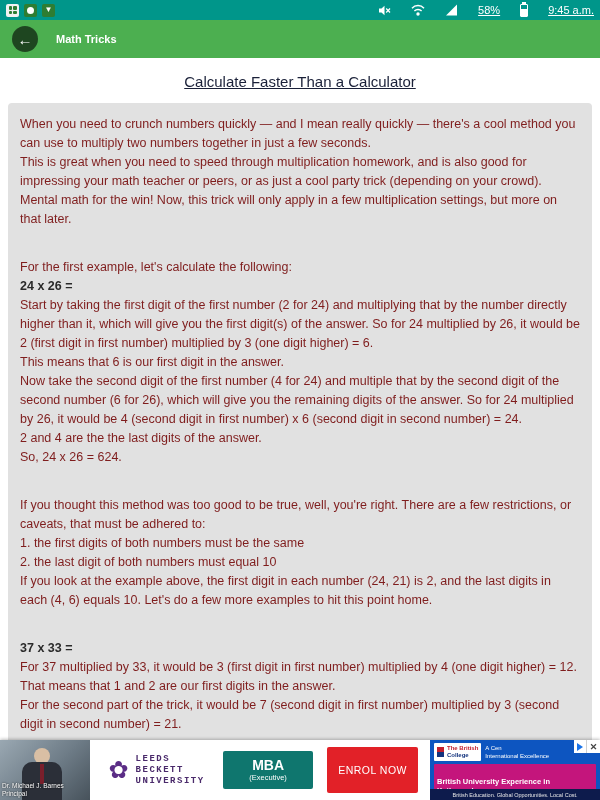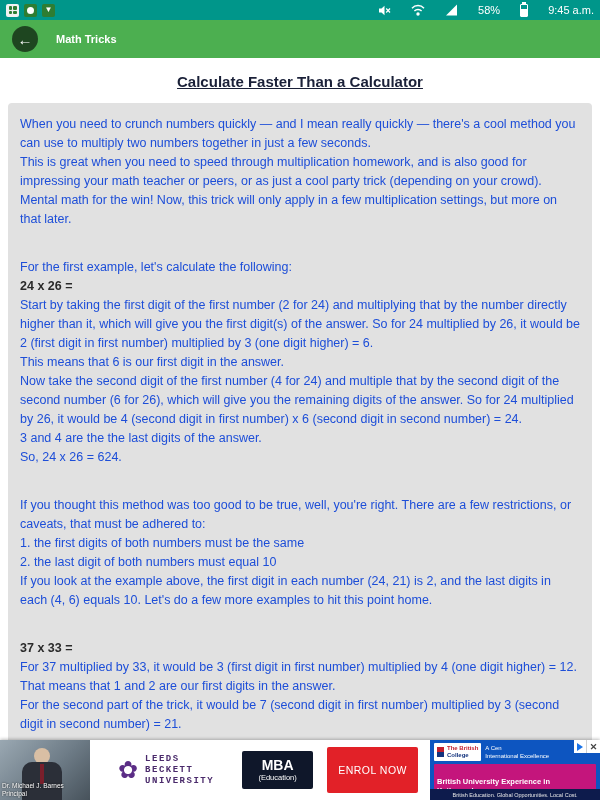--- a/index.html
+++ b/index.html
@@ -2,58 +2,58 @@
 <html><head>
 <meta charset="utf-8">
 <style>
   * { margin:0; padding:0; box-sizing:border-box; }
   body { font-family:"Liberation Sans", sans-serif; background:#000; }
   .screen { width:600px; height:800px; position:relative; overflow:hidden; background:#fff; margin:0 auto; }
 
   
   .status-bar { height:20px; background:#00968a; display:flex; align-items:center; padding:0 6px; color:#fff; }
   .sb-left { display:flex; gap:5px; align-items:center; }
-  .sb-right { margin-left:auto; display:flex; gap:20px; font-size:11px; }
+  .sb-right { margin-left:auto; display:flex; gap:20px; font-size:11px;text-decoration:underline; }
   .sb-ic { display:block; }
   .ntf { width:13px; height:13px; border-radius:2px; display:flex; align-items:center; justify-content:center; }
   .ntf.white { background:#f2f2f2; }
   .ntf.green { background:#2e7d32; }
   .grid4 { width:8px; height:8px; display:grid; grid-template-columns:1fr 1fr; gap:1px; }
   .grid4 i { background:#2e7d32; border-radius:1px; }
   .ntf.green .dot { width:7px; height:7px; border-radius:50%; background:#fff; }
   .ntf.green .arr { color:#fff; font-size:8px; line-height:8px; }
   .battery { width:8px; height:13px; border:1px solid #fff; border-radius:1px; position:relative; display:flex; align-items:flex-end; }
   .battery:before { content:""; position:absolute; top:-3px; left:1px; width:4px; height:2px; background:#fff; }
   .battery .fill { width:100%; height:58%; background:#fff; }
   .sb-time { font-size:11px; }
 
   
   .app-bar { height:38px; background:#4caf50; display:flex; align-items:center; padding:0 12px; }
   .back-btn { width:26px; height:26px; border-radius:50%; background:rgba(0,0,0,0.6); color:#fff; display:flex; align-items:center; justify-content:center; font-size:15px; cursor:pointer; flex:0 0 auto; }
   .app-title { color:#fff; font-weight:bold; font-size:11px; margin-left:18px; }
 
   
   .page { position:absolute; top:58px; left:0; right:0; bottom:0; background:#fff; overflow:hidden; }
-  .page-title { text-align:center; font-size:15px; font-weight:bold; text-decoration:underline; color:#1a2038; margin:15px 0 13px; }
+  .page-title { text-align:center; font-size:15px; font-weight:normal; text-decoration:underline; color:#1a2038; margin:15px 0 13px; }
   .content-box { margin:0 8px; background:#e1e1e1; border-radius:4px; padding:12px 12px; min-height:720px; }
-  .para { font-size:12.5px; line-height:19px; color:#1d4ed8; }
+  .para { font-size:12.5px; line-height:19px; color:#7f1d1d; }
   .para.bold { font-weight:bold; color:#2a2a2a; }
   .spacer { height:29px; }
 
   
   .ad { position:absolute; left:0; right:0; bottom:0; height:60px; background:#fff; display:flex; align-items:stretch; box-shadow:0 -1px 3px rgba(0,0,0,.25); cursor:pointer; }
   .ad-photo { width:90px; flex:0 0 auto; position:relative; background:linear-gradient(135deg,#9aa8b2 0%,#6d7b86 55%,#47525b 100%); overflow:hidden; }
   .photo-head { position:absolute; top:8px; left:34px; width:16px; height:16px; border-radius:50%; background:#d9bfa4; }
   .photo-body { position:absolute; top:22px; left:22px; width:40px; height:38px; border-radius:10px 10px 0 0; background:#2b2f38; }
   .photo-tie  { position:absolute; top:24px; left:40px; width:4px; height:20px; background:#7a1f2b; }
   .photo-caption { position:absolute; left:2px; bottom:2px; color:#fff; font-size:6.5px; line-height:8px; text-shadow:0 0 2px #000; }
   .ad-leeds { flex:1; display:flex; align-items:center; justify-content:center; gap:7px; background:#fff; }
   .rose { font-size:24px; color:#5b2d86; line-height:24px; }
   .leeds-text { color:#4a2a6b; font-weight:bold; font-size:9px; letter-spacing:1.5px; line-height:11px;font-family:Liberation Mono, monospace; }
-  .ad-mba { flex:0 0 auto; width:71px; height:38px; align-self:center; background:#0f172a; color:#fff; display:flex; flex-direction:column; align-items:center; justify-content:center; border-radius:2px; }
+  .ad-mba { flex:0 0 auto; width:90px; height:38px; align-self:center; background:#0f766e; color:#fff; display:flex; flex-direction:column; align-items:center; justify-content:center; border-radius:2px; }
   .ad-mba .t1 { font-weight:bold; font-size:14px; line-height:15px; }
   .ad-mba .t2 { font-size:7.5px; }
   .ad-cta { flex:0 0 auto; align-self:center; margin:0 12px 0 14px; background:#e22128; color:#fff; font-weight:normal; font-size:10.5px; padding:17px 11px; border-radius:2px; letter-spacing:.5px; }
   .ad-right { flex:0 0 auto; width:170px; background:#0d55c0; position:relative; color:#fff; padding:3px 4px 12px 4px; }
   .ad-right-top { display:flex; gap:4px; }
   .college-logo { background:#fff; border-radius:1px; padding:2px 3px; display:flex; align-items:center; gap:3px; flex:0 0 auto; }
   .college-crest { width:7px; height:10px; background:linear-gradient(180deg,#c21f2e 50%,#13337e 50%); flex:0 0 auto; }
   .college-lines { font-size:6px; line-height:7px; font-weight:bold; }
   .college-lines .l1 { color:#c21f2e; }
   .college-lines .l2 { color:#13337e; }
@@ -121,21 +121,21 @@
     <div class="page-title">Calculate Faster Than a Calculator</div>
     <div class="content-box">
       <div class="para">When you need to crunch numbers quickly — and I mean really quickly — there's a cool method you can use to multiply two numbers together in just a few seconds.</div>
       <div class="para">This is great when you need to speed through multiplication homework, and is also good for impressing your math teacher or peers, or as just a cool party trick (depending on your crowd). Mental math for the win! Now, this trick will only apply in a few multiplication settings, but more on that later.</div>
       <div class="spacer"></div>
       <div class="para">For the first example, let's calculate the following:</div>
       <div class="para bold">24 x 26 =</div>
       <div class="para">Start by taking the first digit of the first number (2 for 24) and multiplying that by the number directly higher than it, which will give you the first digit(s) of the answer. So for 24 multiplied by 26, it would be 2 (first digit in first number) multiplied by 3 (one digit higher) = 6.</div>
       <div class="para">This means that 6 is our first digit in the answer.</div>
       <div class="para">Now take the second digit of the first number (4 for 24) and multiple that by the second digit of the second number (6 for 26), which will give you the remaining digits of the answer. So for 24 multiplied by 26, it would be 4 (second digit in first number) x 6 (second digit in second number) = 24.</div>
-      <div class="para">3 and 4 are the the last digits of the answer.</div>
+      <div class="para">2 and 4 are the the last digits of the answer.</div>
       <div class="para">So, 24 x 26 = 624.</div>
       <div class="spacer"></div>
       <div class="para">If you thought this method was too good to be true, well, you're right. There are a few restrictions, or caveats, that must be adhered to:</div>
       <div class="para">1. the first digits of both numbers must be the same</div>
       <div class="para">2. the last digit of both numbers must equal 10</div>
       <div class="para">If you look at the example above, the first digit in each number (24, 21) is 2, and the last digits in each (4, 6) equals 10. Let's do a few more examples to hit this point home.</div>
       <div class="spacer"></div>
       <div class="para bold">37 x 33 =</div>
       <div class="para">For 37 multiplied by 33, it would be 3 (first digit in first number) multiplied by 4 (one digit higher) = 12.</div>
       <div class="para">That means that 1 and 2 are our first digits in the answer.</div>
@@ -158,21 +158,21 @@
       <span class="rose">✿</span>
       <span class="leeds-text">
         <div>LEEDS</div>
         <div>BECKETT</div>
         <div>UNIVERSITY</div>
       </span>
     </div>
 
     <div class="ad-mba">
       <div class="t1">MBA</div>
-      <div class="t2">(Education)</div>
+      <div class="t2">(Executive)</div>
     </div>
 
     <div class="ad-cta">ENROL NOW</div>
 
     <div class="ad-right">
       <div class="ad-right-top">
         <div class="college-logo">
           <span class="college-crest"></span>
           <span class="college-lines">
             <div class="l1">The British</div>

